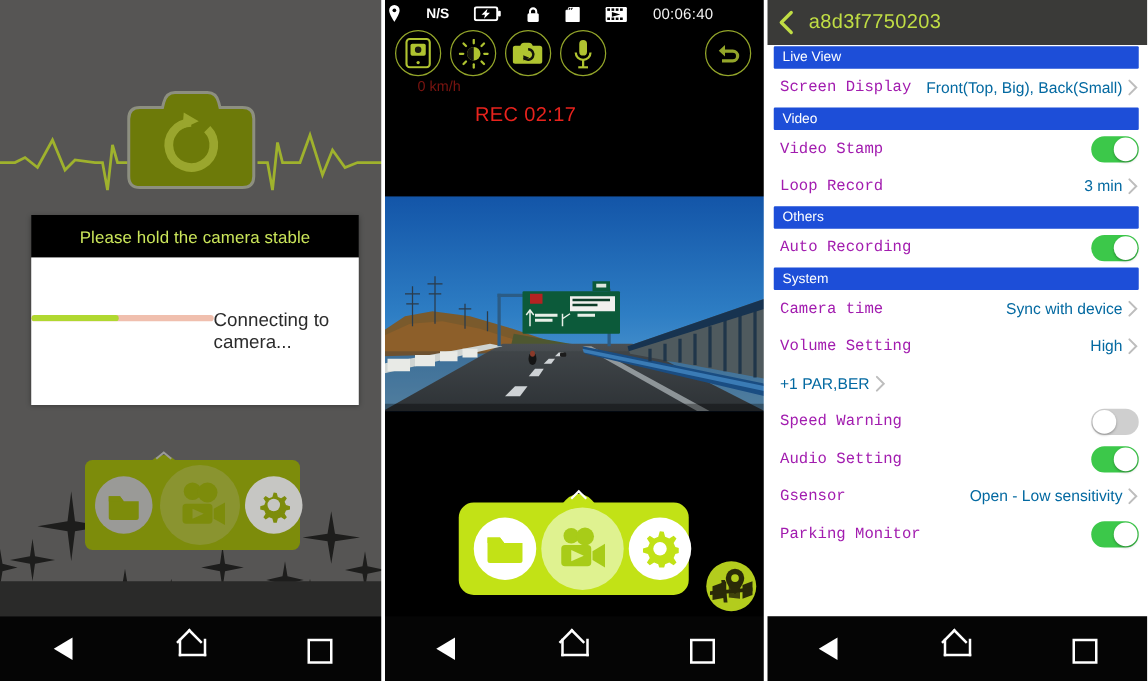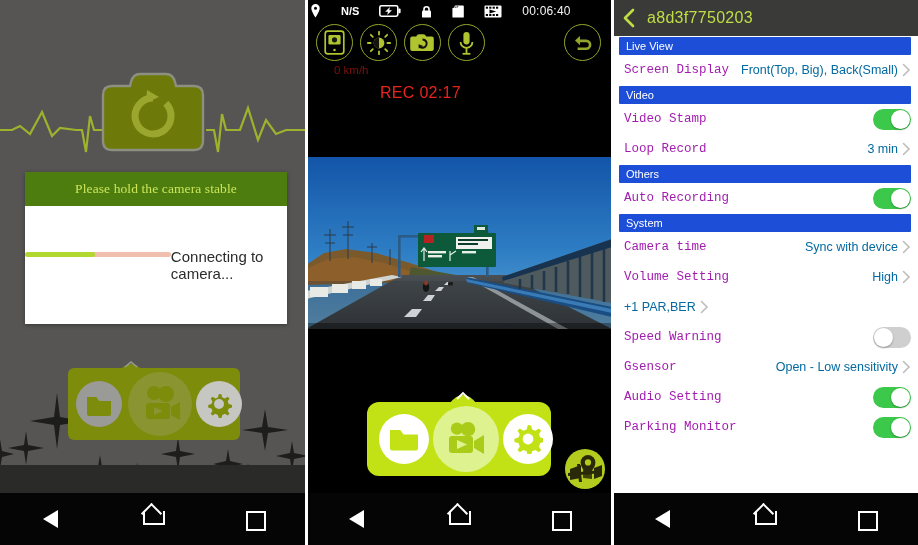--- a/index.html
+++ b/index.html
@@ -63,25 +63,24 @@
   #p1 .ekg { position: absolute; left: 0; top: 96px; width: 306px; height: 62px; }
   #p1 .cam-badge {
     position: absolute; left: 101px; top: 68px;
     width: 104px; height: 90px;
   }
   #p1 .dialog {
     position: absolute; left: 25px; top: 172px; width: 262px;
     box-shadow: 0 1px 4px rgba(0,0,0,0.35);
   }
   #p1 .dialog-title {
-    height: 34px; background: #4d7c0f;
+    height: 34px; background: #000000;
     color: #cbe65a; font-size: 13.5px;
     display: flex; align-items: center; justify-content: center;
     letter-spacing: .1px;
-    font-family: Liberation Serif, serif;
   }
   #p1 .dialog-body {
     background: #ffffff; height: 118px;
     display: flex; flex-direction: row;
     align-items: center; justify-content: center;
   }
   #p1 .progress-track {
     width: 200px; height: 5px; border-radius: 3px;
     background: #f0bfae; overflow: hidden; margin-bottom: 22px;
   }
@@ -584,33 +583,33 @@
             <path d="M1.5 1.5 L7 7 L1.5 12.5" fill="none" stroke="#bdbdbd" stroke-width="1.6" stroke-linecap="round"></path>
           </svg>
         </div>
         <div class="row">
           <span class="row-label">Speed Warning</span>
           <div class="toggle off">
             <div class="knob"></div>
           </div>
         </div>
         <div class="row">
+          <span class="row-label">Audio Setting</span>
+          <div class="toggle on">
+            <div class="knob"></div>
+          </div>
+        </div>
+        <div class="row">
           <span class="row-label">Gsensor</span>
           <span class="row-value">Open - Low sensitivity</span>
           <svg class="chev" viewBox="0 0 9 14">
             <path d="M1.5 1.5 L7 7 L1.5 12.5" fill="none" stroke="#bdbdbd" stroke-width="1.6" stroke-linecap="round"></path>
           </svg>
         </div>
         <div class="row">
-          <span class="row-label">Audio Setting</span>
-          <div class="toggle on">
-            <div class="knob"></div>
-          </div>
-        </div>
-        <div class="row">
           <span class="row-label">Parking Monitor</span>
           <div class="toggle on">
             <div class="knob"></div>
           </div>
         </div>
       </div>
 
     <div class="navbar">
       <div class="nav-back"></div>
       <div class="nav-home"></div>

